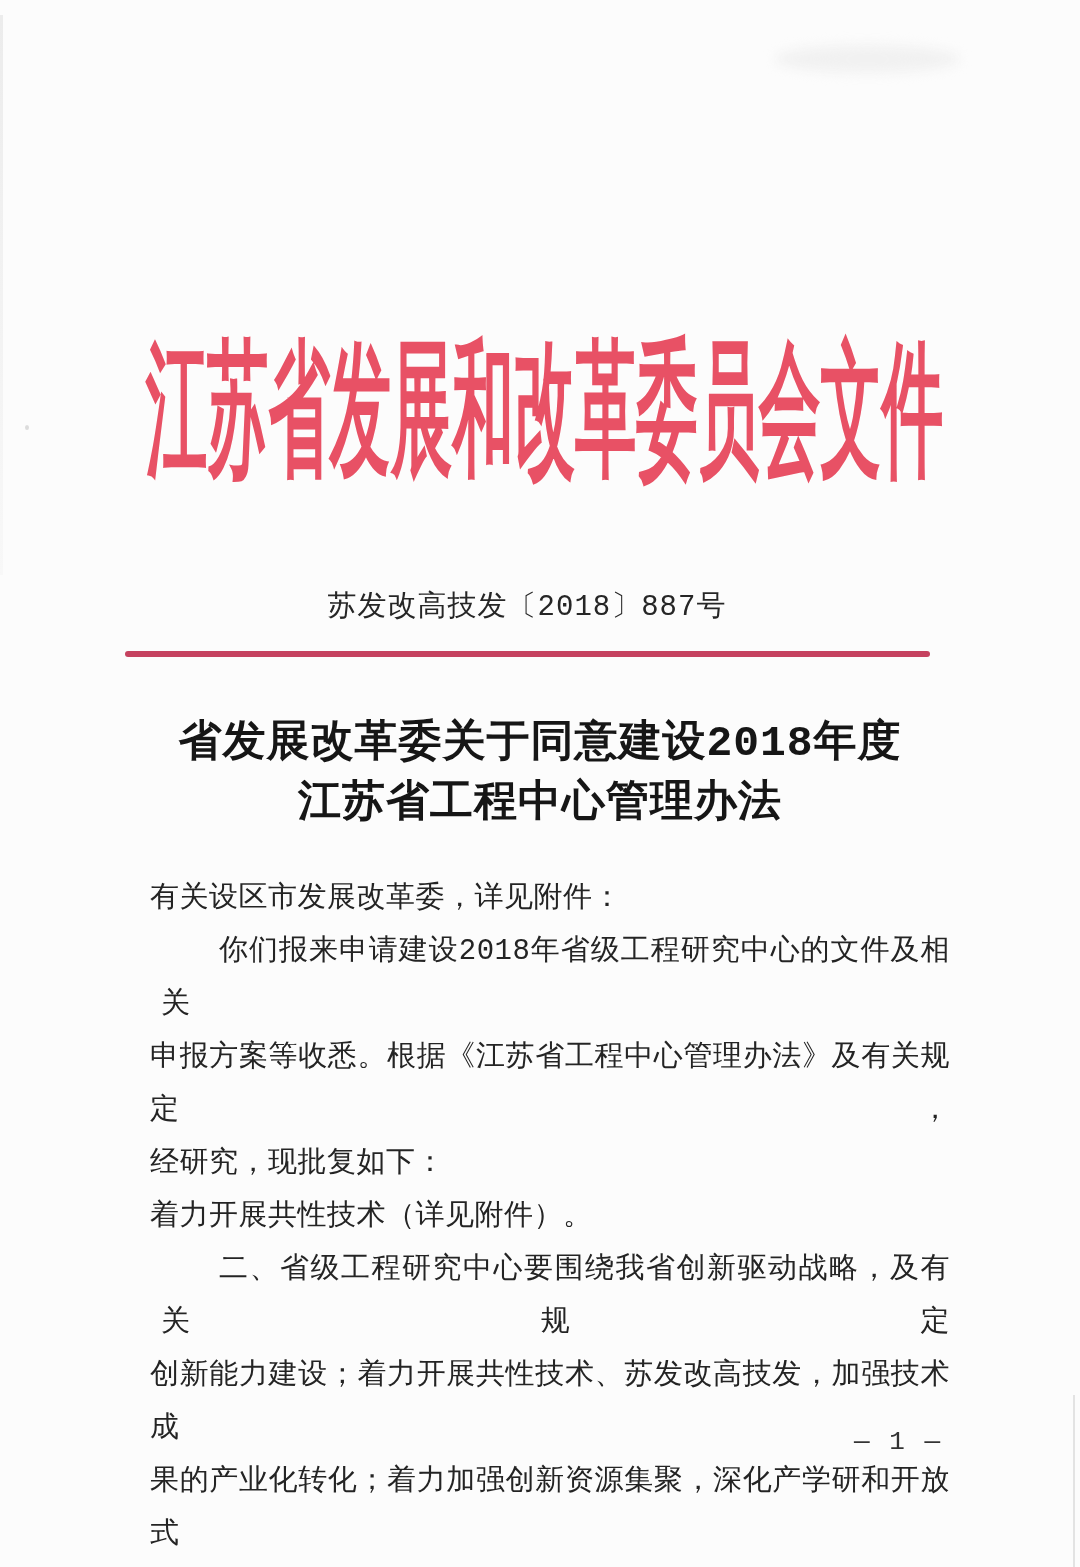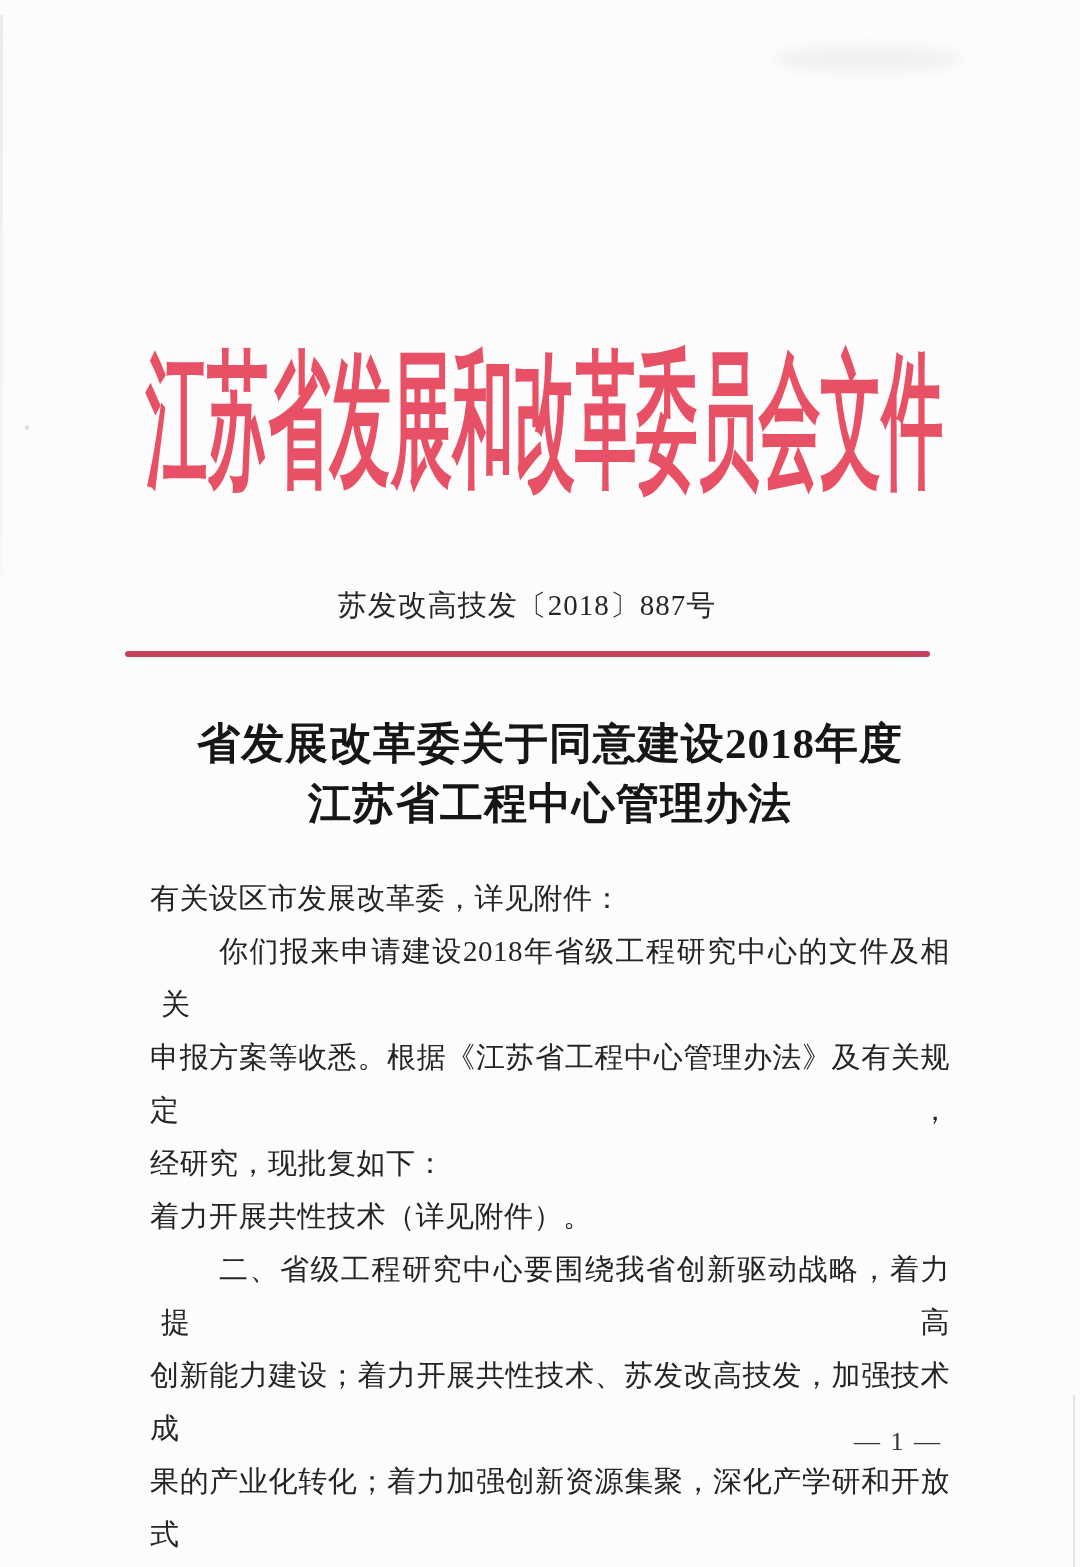--- a/index.html
+++ b/index.html
@@ -11,21 +11,21 @@
     margin: 0;
     padding: 0;
     background: #ffffff;
   }
   .page {
     position: relative;
     width: 1080px;
     height: 1567px;
     background: #fcfcfc;
     overflow: hidden;
-    font-family: Liberation Serif, serif;
+    font-family: Liberation Mono, monospace;
     color: var(--ink);
   }
   .letterhead {
     position: absolute;
     top: 348px;
     left: 0;
     width: 100%;
     text-align: center;
     font-size: 84px;
     font-weight: 700;
@@ -52,21 +52,21 @@
     top: 651px;
     left: 125px;
     width: 805px;
     height: 6px;
     background: var(--rule-red);
     border-radius: 3px;
   }
   .title {
     position: absolute;
     top: 714px;
-    left: 100px;
+    left: 90px;
     width: 900px;
     text-align: center;
     font-size: 43px;
     font-weight: 700;
     line-height: 60px;
     letter-spacing: 1px;
     color: #161616;
   }
   .body-text {
     position: absolute;
@@ -143,21 +143,21 @@
     <div>省发展改革委关于同意建设2018年度</div>
     <div>江苏省工程中心管理办法</div>
   </div>
 
   <div class="body-text">
       <div class="line">有关设区市发展改革委，详见附件：</div>
       <div class="line indent full">你们报来申请建设2018年省级工程研究中心的文件及相关</div>
       <div class="line full">申报方案等收悉。根据《江苏省工程中心管理办法》及有关规定，</div>
       <div class="line">经研究，现批复如下：</div>
       <div class="line">着力开展共性技术（详见附件）。</div>
-      <div class="line indent full">二、省级工程研究中心要围绕我省创新驱动战略，着力提高</div>
+      <div class="line indent full">二、省级工程研究中心要围绕我省创新驱动战略，及有关规定</div>
       <div class="line full">创新能力建设；着力开展共性技术、苏发改高技发，加强技术成</div>
       <div class="line full">果的产业化转化；着力加强创新资源集聚，深化产学研和开放式</div>
     </div>
 
   <div class="pagenum">— 1 —</div>
 
   <div class="edge-right"></div>
 
 </div>
 

